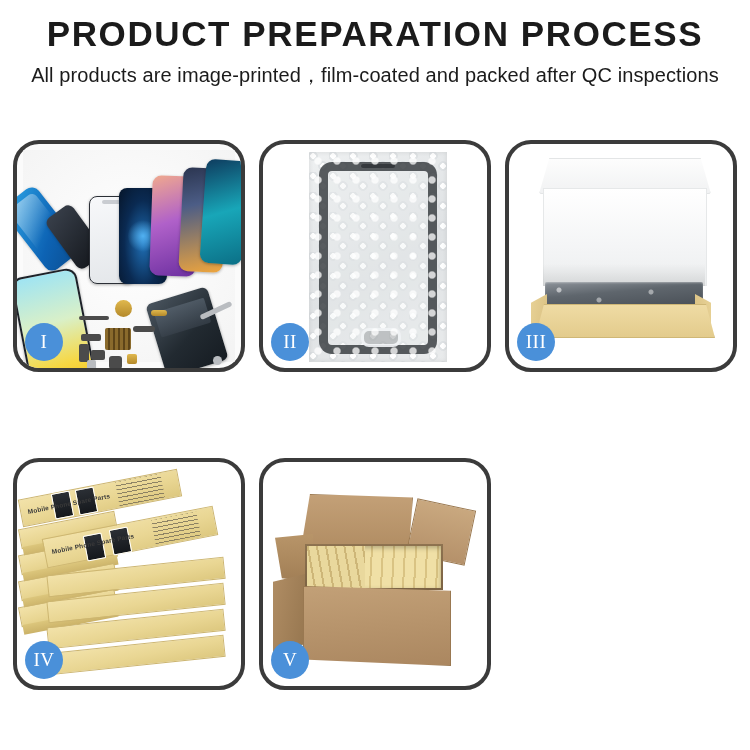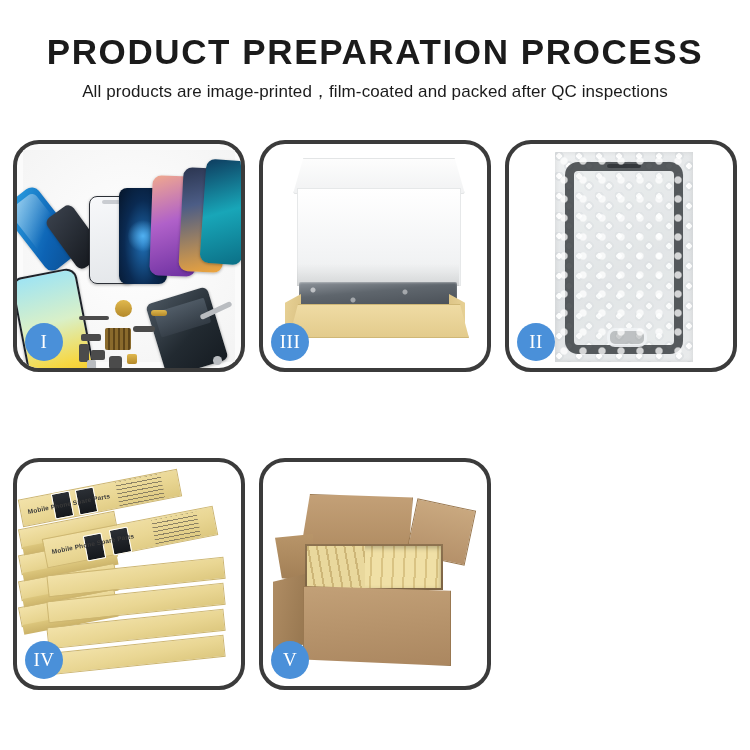--- a/index.html
+++ b/index.html
@@ -10,36 +10,36 @@
   body {
     width: 750px;
     height: 750px;
     font-family: "Liberation Sans", sans-serif;
     overflow: hidden;
     position: relative;
   }
 
   
   .header {
-    padding-top: 34px;
+    padding-top: 16px;
     text-align: center;
   }
   .main-title {
     font-family: "Liberation Sans", sans-serif;
     font-size: 35px;
     font-weight: 700;
     letter-spacing: 1.6px;
     color: #1b1b1b;
     line-height: 1.05;
     margin: 0;
     white-space: nowrap;
   }
   .sub-title {
     font-family: "Liberation Sans", sans-serif;
-    font-size: 17px;
+    font-size: 20px;
     font-weight: 400;
     color: #1b1b1b;
     margin: 9px 0 0 0;
     letter-spacing: 0.1px;
     white-space: nowrap;
   }
 
   
   .grid {
     position: absolute;
@@ -422,42 +422,42 @@
       <div class="part lightgray" style="left:70px;top:216px;width:9px;height:14px;border-radius:2px;"></div>
       <div class="part" style="left:92px;top:212px;width:13px;height:13px;border-radius:3px;"></div>
       <div class="part gold" style="left:110px;top:210px;width:10px;height:10px;border-radius:2px;"></div>
       <div class="part" style="left:116px;top:182px;width:22px;height:6px;border-radius:3px;"></div>
       <div class="part lightgray" style="left:182px;top:164px;width:34px;height:5px;border-radius:3px;transform:rotate(-25deg);"></div>
       <div class="part lightgray" style="left:196px;top:212px;width:9px;height:9px;border-radius:50%;"></div>
       <div class="badge">I</div>
     </div>
   </div>
 
+  <div class="panel p2">
+    <div class="panel-photo">
+      <div class="bubble-sheet">
+        <div class="screen-outline">
+          <div class="home-btn"></div>
+        </div>
+        <div class="bubble-overlay"></div>
+      </div>
+      <div class="badge">II</div>
+    </div>
+  </div>
+
   <div class="panel p3">
     <div class="panel-photo">
       <div class="box3-lid"></div>
       <div class="box3-foam"></div>
       <div class="box3-inner-shadow"></div>
       <div class="box3-screen"></div>
       <div class="box3-left"></div>
       <div class="box3-right"></div>
       <div class="box3-front"></div>
       <div class="badge">III</div>
-    </div>
-  </div>
-
-  <div class="panel p2">
-    <div class="panel-photo">
-      <div class="bubble-sheet">
-        <div class="screen-outline">
-          <div class="home-btn"></div>
-        </div>
-        <div class="bubble-overlay"></div>
-      </div>
-      <div class="badge">II</div>
     </div>
   </div>
 
   <div class="panel p4">
     <div class="panel-photo">
       <div class="stack">
 
         <div class="ybox" style="left:2px;top:58px;width:96px;height:18px;transform:rotate(-11deg);">
             <span class="side"></span>
           </div>

